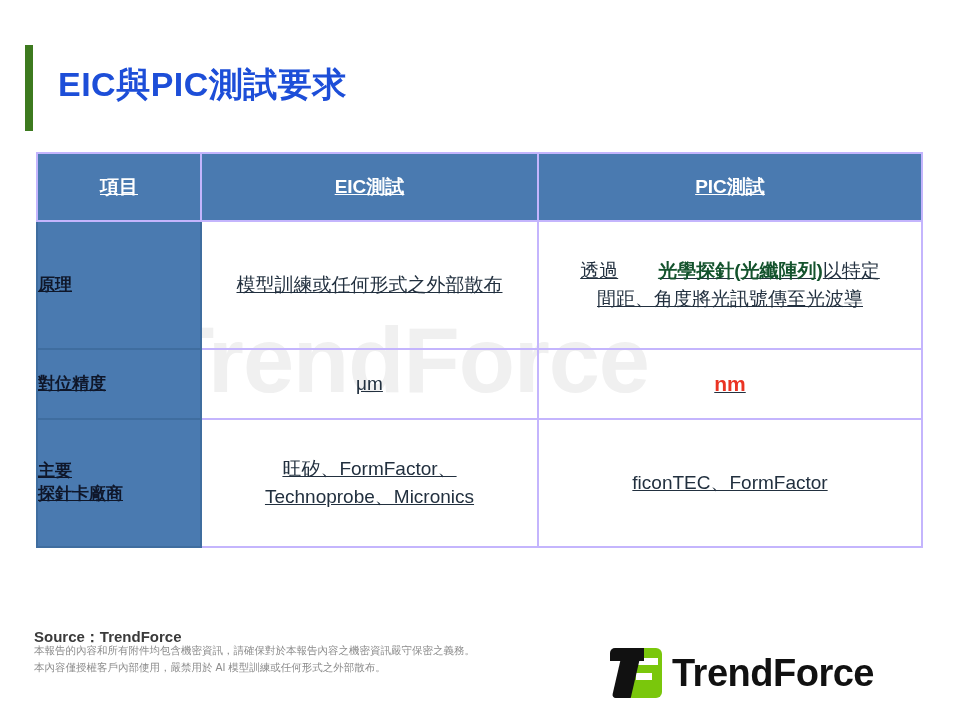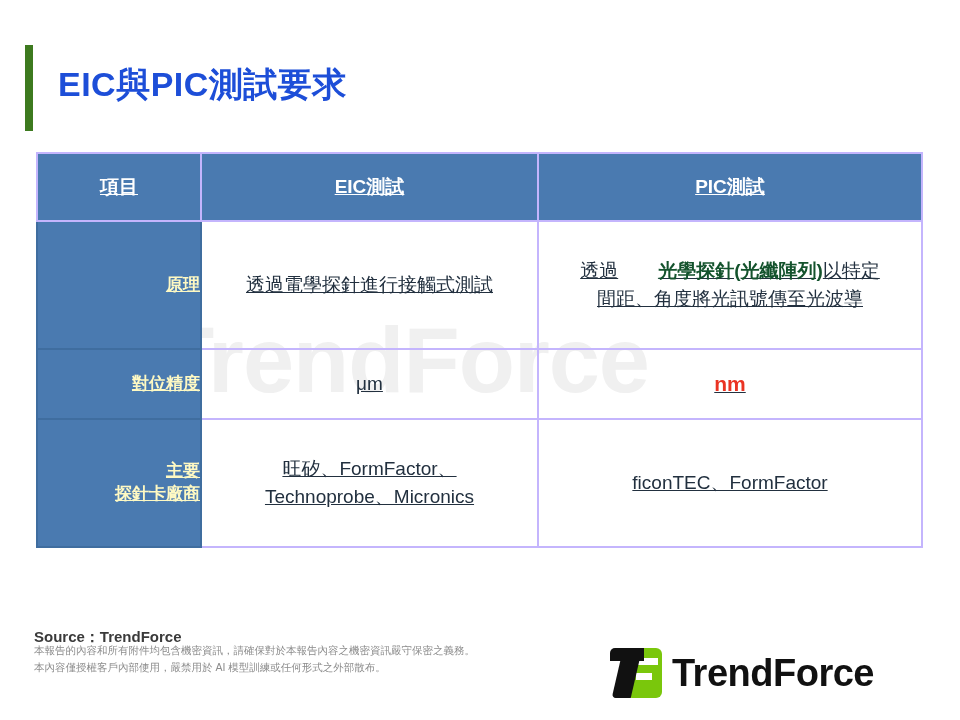--- a/index.html
+++ b/index.html
@@ -114,24 +114,24 @@
     font-size: 19px;
     font-weight: bold;
     height: 66px;
     text-align: center;
     border-color: #3f6d9f;
   }
   thead th.hdr-item { font-size: 19px; }
 
   tbody td.rowhead {
     background: #4a7ab0;
-    color: #fef9c3;
+    color: #0f172a;
     font-size: 17px;
     font-weight: bold;
-    text-align: right;
+    text-align: left;
     line-height: 1.35;
     border-color: #3f6d9f;
     position: relative;
     z-index: 2;
   }
   tbody td.cell {
     background: transparent;
     text-align: center;
     font-size: 19px;
     color: #22303f;
@@ -261,21 +261,21 @@
   <thead>
     <tr>
       <th class="hdr-item">項目</th>
       <th>EIC測試</th>
       <th>PIC測試</th>
     </tr>
   </thead>
   <tbody>
     <tr class="r1">
       <td class="rowhead">原理</td>
-      <td class="cell">透過電學探針進行接觸式測試</td>
+      <td class="cell">模型訓練或任何形式之外部散布</td>
       <td class="cell">
         <span>透過</span><span class="hl">光學探針(光纖陣列)</span><span>以特定</span><br>
         <span>間距、角度將光訊號傳至光波導</span>
       </td>
     </tr>
     <tr class="r2">
       <td class="rowhead">對位精度</td>
       <td class="cell">μm</td>
       <td class="cell">
         <span class="unit-nm">nm</span>

